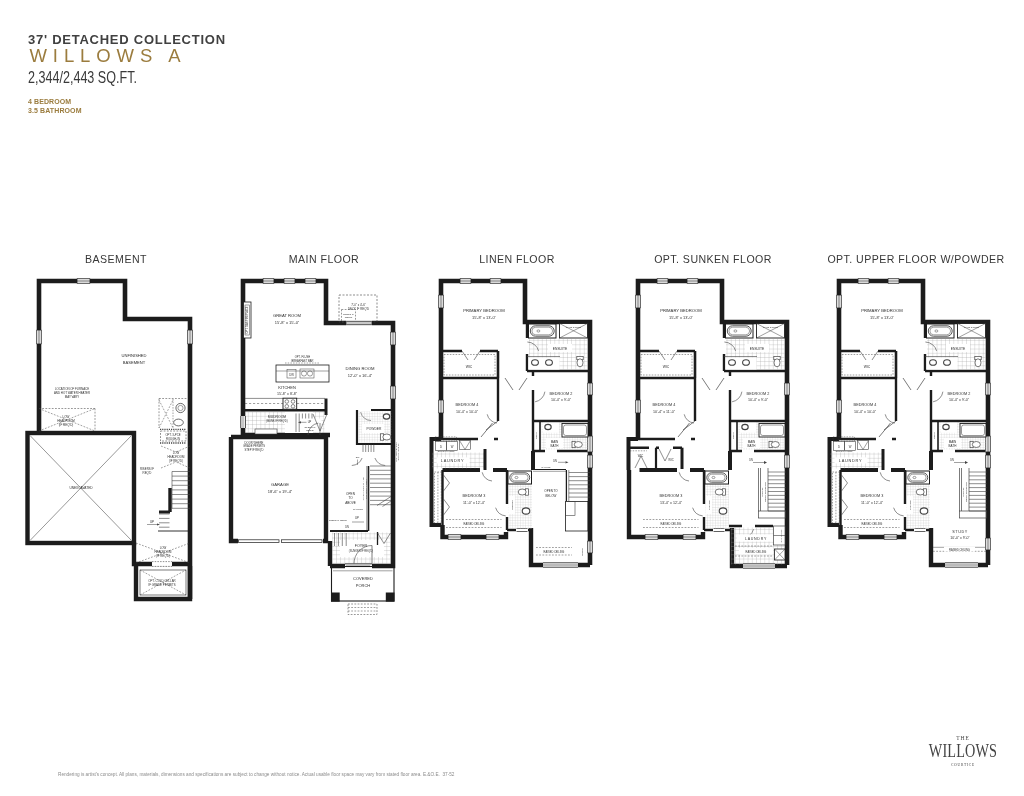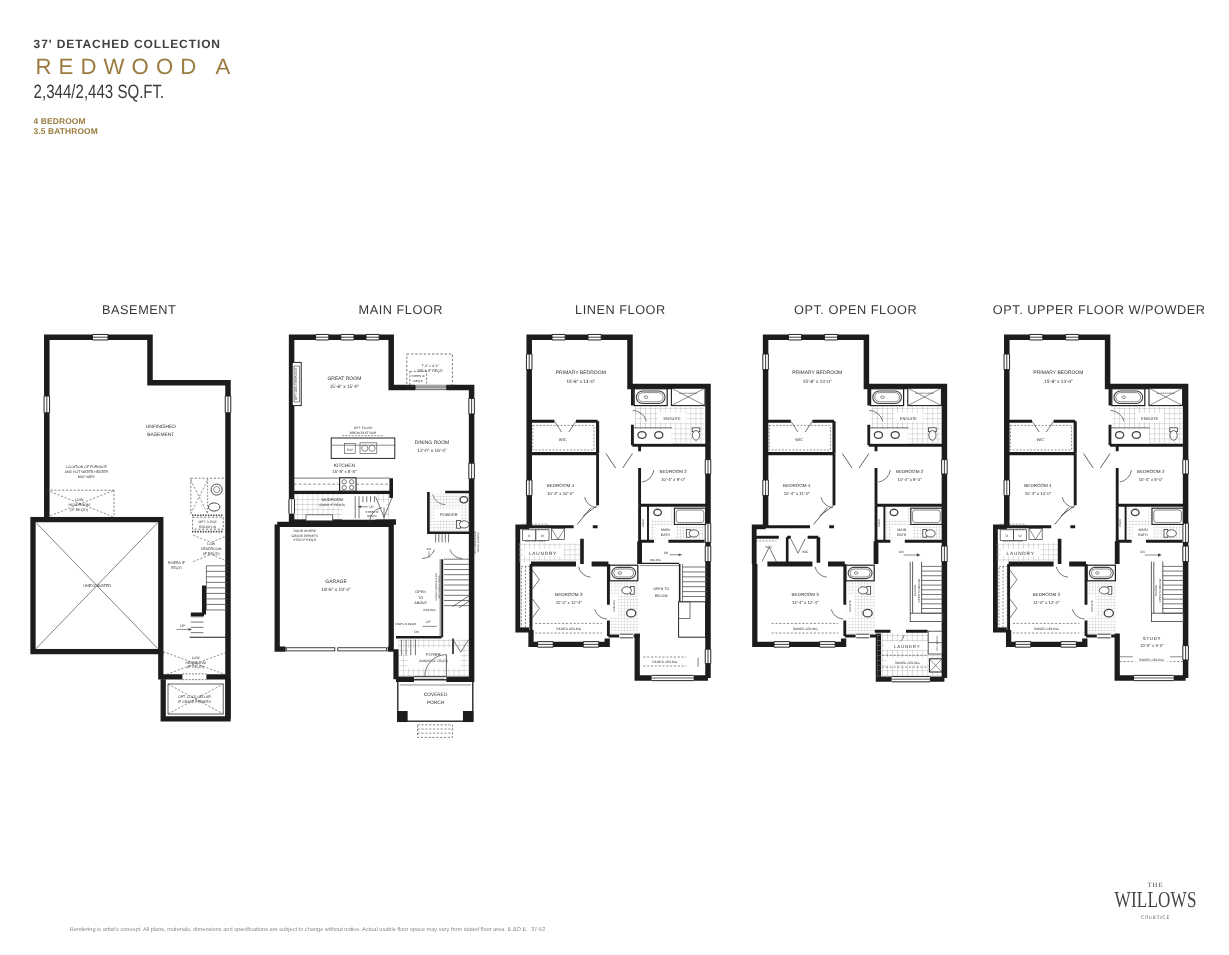--- a/index.html
+++ b/index.html
@@ -1,24 +1,24 @@
 <!DOCTYPE html>
 <html><head><meta charset="utf-8"><style>
 html,body{margin:0;padding:0;background:#fff;width:1024px;height:796px;overflow:hidden}
 *{font-family:"Liberation Sans",sans-serif;}
 .abs{position:absolute;white-space:nowrap}
 </style></head><body>
-<div class="abs" style="left:28px;top:31.5px;font-size:10px;font-weight:bold;letter-spacing:0.75px;color:#414141">37' DETACHED COLLECTION</div>
-<div class="abs" style="left:29.5px;top:44.7px;font-size:18.5px;letter-spacing:5.9px;color:#9b7c3e">REDWOOD A</div>
+<div class="abs" style="left:28px;top:31.5px;font-size:13px;font-weight:bold;letter-spacing:0.75px;color:#414141">37' DETACHED COLLECTION</div>
+<div class="abs" style="left:29.5px;top:44.7px;font-size:18.5px;letter-spacing:5.9px;color:#9b7c3e">WILLOWS A</div>
 <div class="abs" style="left:28px;top:68.8px;font-size:16px;color:#3a3a3a;transform:scaleX(0.785);transform-origin:left top">2,344/2,443 SQ.FT.</div>
 <div class="abs" style="left:28px;top:97px;font-size:7px;font-weight:bold;letter-spacing:0.1px;color:#9b7c3e;line-height:9px">4 BEDROOM<br>3.5 BATHROOM</div>
 <div class="abs" style="left:116px;top:252.8px;transform:translateX(-50%);font-size:10.6px;letter-spacing:0.45px;color:#373737;filter:grayscale(1)">BASEMENT</div>
-<div class="abs" style="left:334px;top:252.8px;transform:translateX(-50%);font-size:10.6px;letter-spacing:0.45px;color:#373737;filter:grayscale(1)">MAIN FLOOR</div>
+<div class="abs" style="left:324px;top:252.8px;transform:translateX(-50%);font-size:10.6px;letter-spacing:0.45px;color:#373737;filter:grayscale(1)">MAIN FLOOR</div>
 <div class="abs" style="left:517px;top:252.8px;transform:translateX(-50%);font-size:10.6px;letter-spacing:0.45px;color:#373737;filter:grayscale(1)">LINEN FLOOR</div>
-<div class="abs" style="left:713px;top:252.8px;transform:translateX(-50%);font-size:10.6px;letter-spacing:0.45px;color:#373737;filter:grayscale(1)">OPT. OPEN FLOOR</div>
+<div class="abs" style="left:713px;top:252.8px;transform:translateX(-50%);font-size:10.6px;letter-spacing:0.45px;color:#373737;filter:grayscale(1)">OPT. SUNKEN FLOOR</div>
 <div class="abs" style="left:916px;top:252.8px;transform:translateX(-50%);font-size:10.6px;letter-spacing:0.45px;color:#373737;filter:grayscale(1)">OPT. UPPER FLOOR W/POWDER</div>
 <div class="abs" style="left:58px;top:772px;font-size:4.7px;color:#8b8b8b;filter:grayscale(1)">Rendering is artist's concept. All plans, materials, dimensions and specifications are subject to change without notice. Actual usable floor space may vary from stated floor area. E.&amp;O.E.&nbsp;&nbsp;37-52</div>
 <div class="abs" style="left:963px;top:735px;transform:translateX(-50%);font-size:5.5px;letter-spacing:1px;color:#4a4245;filter:grayscale(1);font-family:'Liberation Serif',serif">THE</div>
 <div class="abs" style="left:963px;top:740.3px;transform:translateX(-50%) scaleX(0.75);font-size:19px;letter-spacing:0.2px;color:#4a4245;filter:grayscale(1);font-family:'Liberation Serif',serif">WILLOWS</div>
 <div class="abs" style="left:963px;top:761.5px;transform:translateX(-50%) scaleX(0.78);font-size:4.6px;letter-spacing:1px;color:#453f41;filter:grayscale(1);font-family:'Liberation Serif',serif">COURTICE</div>
 <svg width="1024" height="796" viewBox="0 0 1024 796" style="position:absolute;left:0;top:0;filter:grayscale(1)">
     <defs>
       <pattern id="tile" width="4.2" height="4.2" patternUnits="userSpaceOnUse">
         <path d="M0,0 H4.2 M0,0 V4.2" stroke="#9f9f9f" stroke-width="0.55" fill="none"></path>
       </pattern>

